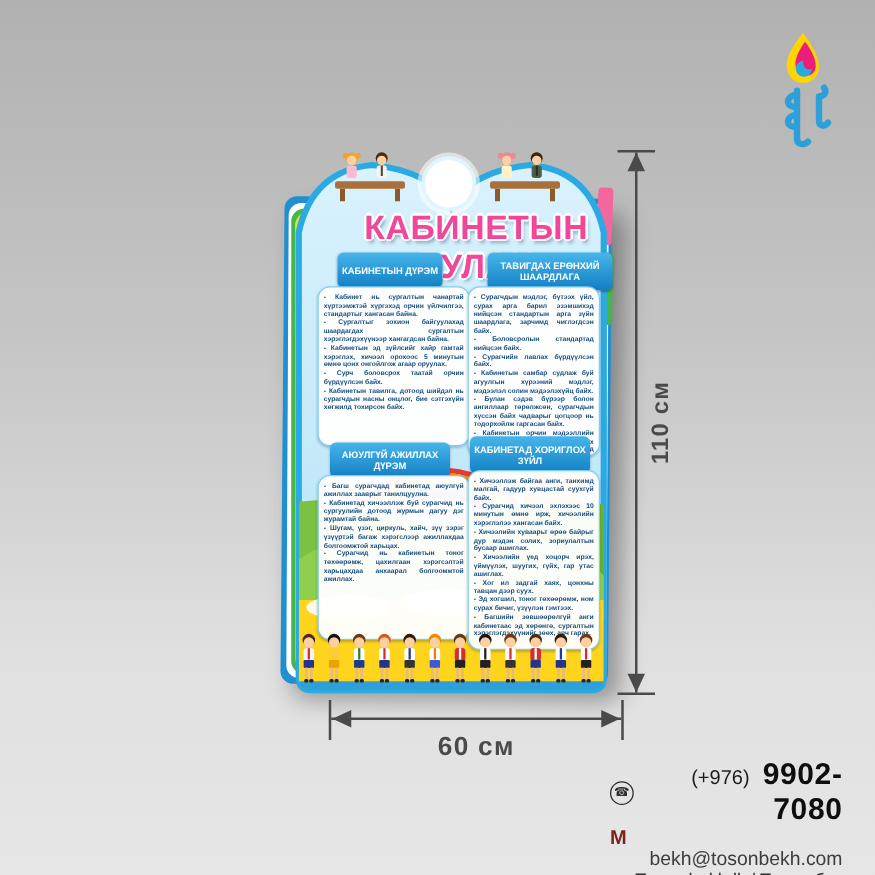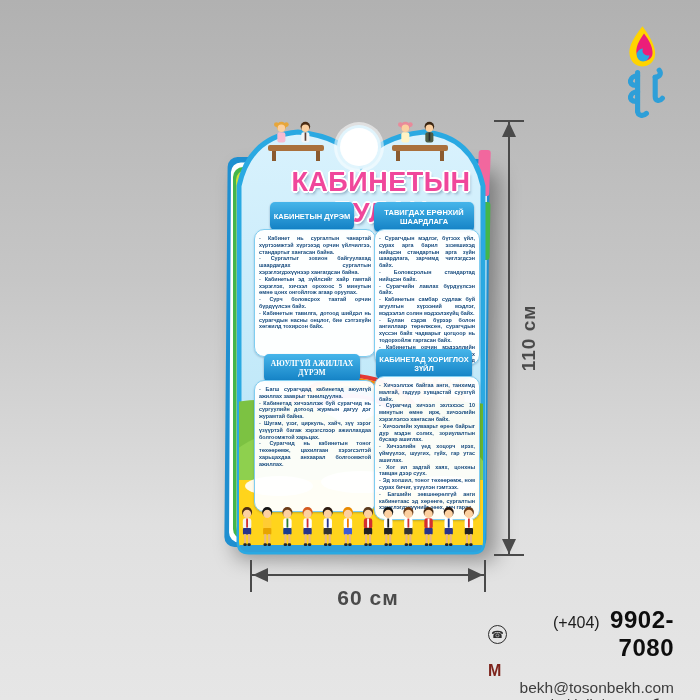--- a/index.html
+++ b/index.html
@@ -26,45 +26,45 @@
   .poster-title{left:6px;top:49px;width:282px;text-align:center;
     font-size:27px;font-weight:bold;letter-spacing:.5px;color:#f0479b;
     text-shadow:-2px 0 #fff,2px 0 #fff,0 -2px #fff,0 2px #fff,-1px -1px #fff,1px 1px #fff,1px -1px #fff,-1px 1px #fff,2px 3px 3px rgba(0,40,90,.35);}
   .phead{background:linear-gradient(180deg,#46b5ea,#1280c4);color:#fff;font-weight:bold;
     font-size:7.5px;line-height:1.2;text-align:center;text-transform:uppercase;
     border-radius:5px;padding:3px 2px;box-shadow:0 1px 2px rgba(0,40,90,.4);display:flex;align-items:center;justify-content:center;}
   .pbody{background:rgba(255,255,255,.96);border:1.5px solid #7fcdf0;border-radius:10px;
     padding:5px 4px;font-size:5.4px;line-height:1.26;color:#164a7d;font-weight:bold;
     text-align:justify;white-space:pre-line;overflow:hidden;box-shadow:0 1px 2px rgba(0,40,90,.25);}
   .h1{left:36px;top:84px;width:80px;height:22px;}
-  .h2{left:140px;top:84px;width:96px;height:24px;}
+  .h2{left:156px;top:84px;width:96px;height:24px;}
   .b1{left:20px;top:111px;width:112px;height:116px;}
   .b2{left:140px;top:111px;width:96px;height:124px;}
-  .h3{left:30px;top:236px;width:92px;height:22px;font-family:Liberation Serif, serif;}
+  .h3{left:30px;top:236px;width:92px;height:22px;}
   .h4{left:142px;top:231px;width:92px;height:24px;}
   .b3{left:20px;top:262px;width:112px;height:120px;}
   .b4{left:140px;top:258px;width:96px;height:132px;}
   .pairs{top:2px;height:44px;}
   .pair1{left:26px;width:72px;}
   .pair2{left:150px;width:72px;}
   .kidsrow{left:4px;top:380px;width:246px;height:56px;}
   
   .dim{position:absolute;color:#4a4a4a;}
   .dim .line{position:absolute;background:#4a4a4a;}
   .dim .tick{position:absolute;background:#4a4a4a;}
   .tri{position:absolute;width:0;height:0;}
   #dim-v{left:494px;top:116px;width:60px;height:444px;}
   #dim-v .line{left:14px;top:6px;width:2.4px;height:432px;}
   #dim-v .tick-top{left:0;top:4px;width:30px;height:2.4px;}
   #dim-v .tick-bot{left:0;top:438px;width:30px;height:2.4px;}
   #dim-v .tri-up{left:8px;top:6px;border-left:7px solid transparent;border-right:7px solid transparent;border-bottom:15px solid #4a4a4a;}
   #dim-v .tri-down{left:8px;top:423px;border-left:7px solid transparent;border-right:7px solid transparent;border-top:15px solid #4a4a4a;}
   #dim-v .dim-label{position:absolute;left:24px;top:50%;transform:translateY(-50%) rotate(180deg);
      writing-mode:vertical-rl;font-size:19px;font-weight:bold;letter-spacing:1px;}
-  #dim-h{left:248px;top:558px;width:240px;height:52px;}
+  #dim-h{left:261px;top:558px;width:240px;height:52px;}
   #dim-h .line{left:4px;top:16px;width:232px;height:2.4px;}
   #dim-h .tick-l{left:2px;top:2px;width:2.4px;height:32px;}
   #dim-h .tick-r{left:236px;top:2px;width:2.4px;height:32px;}
   #dim-h .tri-left{left:5px;top:10px;border-top:7px solid transparent;border-bottom:7px solid transparent;border-right:15px solid #4a4a4a;}
   #dim-h .tri-right{left:220px;top:10px;border-top:7px solid transparent;border-bottom:7px solid transparent;border-left:15px solid #4a4a4a;}
   #dim-h .dim-label{position:absolute;left:0;top:28px;width:100%;text-align:center;font-size:21px;font-weight:bold;letter-spacing:1px;}
   
   #brand-logo{position:absolute;left:612px;top:24px;width:64px;height:94px;}
   
   #contact{position:absolute;left:488px;top:606px;width:186px;display:flex;flex-direction:column;gap:1px;}
@@ -277,21 +277,21 @@
       <path d="M16,54 c0,3 3.5,3.5 5.5,1.5"></path>
       <path d="M27,33 v12 c0,3 3,3 4.5,1"></path>
       <path d="M27,33 c3,-0.5 4,-2.5 2.5,-4.5"></path>
     </g>
   </svg>
 
   <div id="contact">
     <div class="crow">
       <span class="icon-circ">☎</span>
       <span class="ctext">
-        <span class="phone-prefix">(+404)</span>
+        <span class="phone-prefix">(+976)</span>
         <span class="phone-number">9902-7080</span>
       </span>
     </div>
     <div class="crow">
       <span class="gmail-m">M</span>
     </div>
     <div class="crow">
       <span class="ctext email">bekh@tosonbekh.com</span>
     </div>
     <div class="crow">

